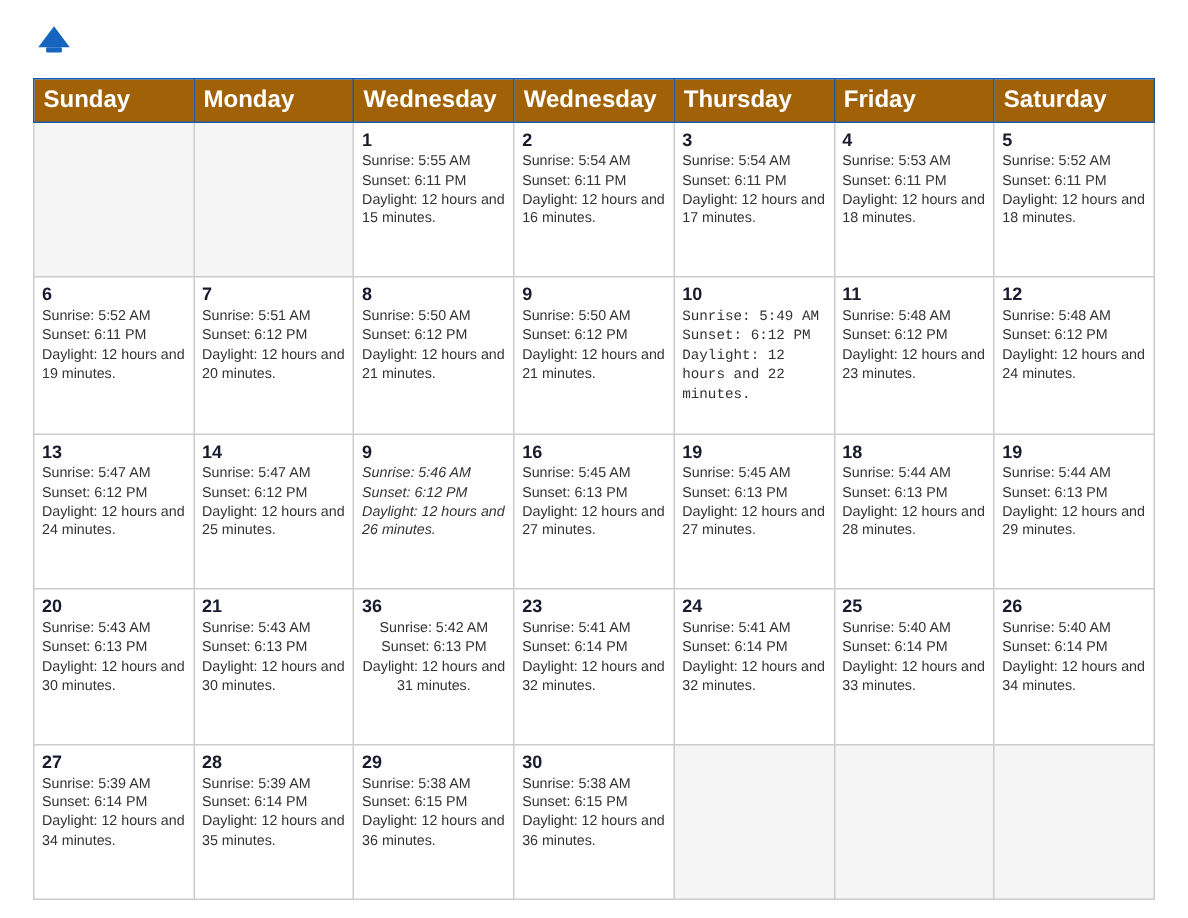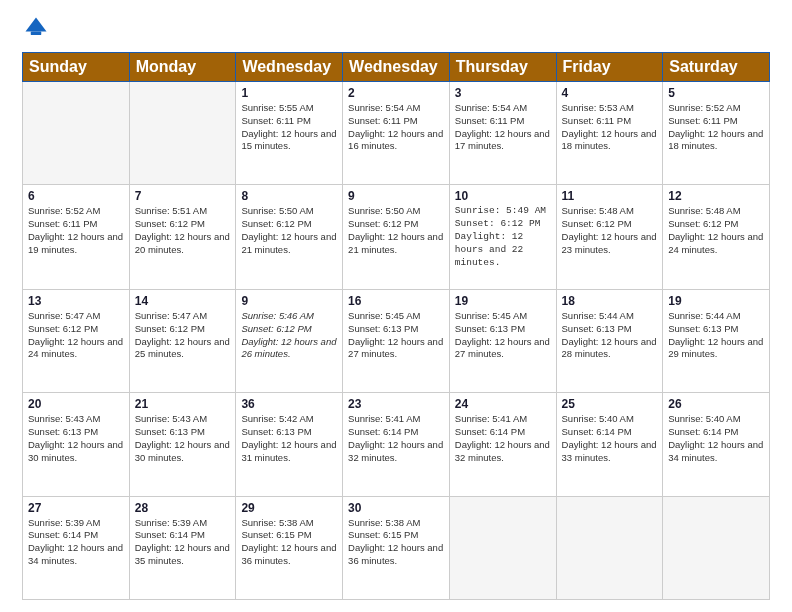--- a/index.html
+++ b/index.html
@@ -271,21 +271,21 @@
 Daylight: 12 hours and 30 minutes.</div>
           </td>
           <td>
             <span class="day-num">21</span>
             <div class="day-info" style="white-space: pre-line;">Sunrise: 5:43 AM
 Sunset: 6:13 PM
 Daylight: 12 hours and 30 minutes.</div>
           </td>
           <td>
             <span class="day-num">36</span>
-            <div class="day-info" style="white-space: pre-line;">Sunrise: 5:42 AM
+            <div class="day-info" style="white-space: pre-line; text-align: center;">Sunrise: 5:42 AM
 Sunset: 6:13 PM
 Daylight: 12 hours and 31 minutes.</div>
           </td>
           <td>
             <span class="day-num">23</span>
             <div class="day-info" style="white-space: pre-line;">Sunrise: 5:41 AM
 Sunset: 6:14 PM
 Daylight: 12 hours and 32 minutes.</div>
           </td>
           <td>

